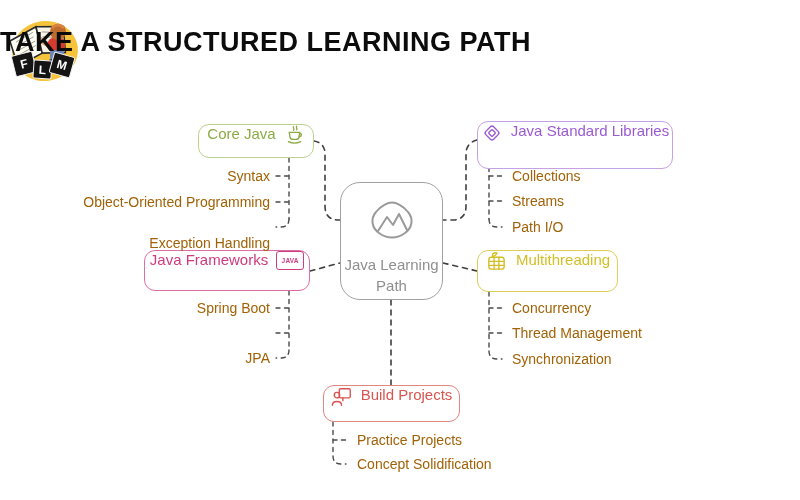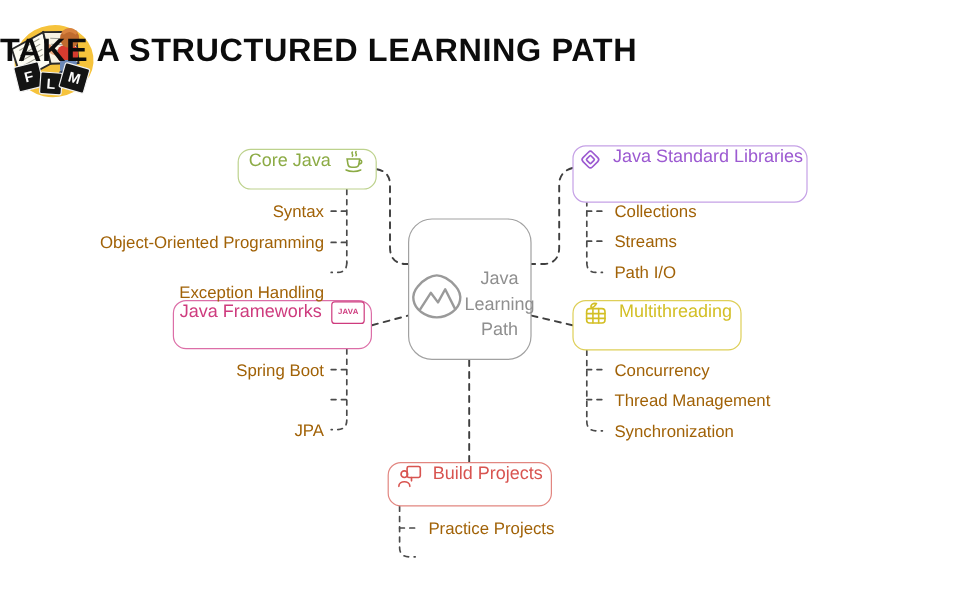--- a/index.html
+++ b/index.html
@@ -20,21 +20,21 @@
   .wires{position:absolute;left:0;top:0;pointer-events:none;}
   .wires path{fill:none;stroke-linecap:round;stroke-linejoin:round;}
   .branch-wire{stroke:#3f3f3f;stroke-width:1.6;stroke-dasharray:5 5;}
   .child-wire{stroke:#4a4a4a;stroke-width:1.4;stroke-dasharray:4 4.5;}
   
   .node{position:absolute;display:flex;align-items:flex-start;justify-content:center;gap:8px;
         border:1.6px solid;border-radius:11px;background:#ffffff;font-size:15px;box-sizing:border-box;}
   .node .nicon{display:flex;align-items:center;}
   .java-badge{display:flex;align-items:center;justify-content:center;width:26px;height:17px;
               border:1.5px solid currentColor;border-radius:3px;font-size:6.5px;font-weight:700;letter-spacing:.2px;}
-  .center-node{position:absolute;display:flex;align-items:center;
+  .center-node{position:absolute;display:flex;flex-direction:column;align-items:center;
                border:1.7px solid;border-radius:20px;background:#ffffff;box-sizing:border-box;padding-top:16px;}
   .center-label{margin-top:9px;font-size:15px;line-height:21px;text-align:center;}
   
   .item{position:absolute;height:20px;line-height:20px;font-size:14px;color:#a16207;white-space:nowrap;}
   .item.r{left:0;width:270px;text-align:right;}
 </style>
 </head>
 <body>
 
 <div class="stage">
@@ -182,14 +182,15 @@
 
   <div class="item" style="left:512px;top:166px">Collections</div>
   <div class="item" style="left:512px;top:191px">Streams</div>
   <div class="item" style="left:512px;top:217px">Path I/O</div>
 
   <div class="item" style="left:512px;top:298px">Concurrency</div>
   <div class="item" style="left:512px;top:323px">Thread Management</div>
   <div class="item" style="left:512px;top:349px">Synchronization</div>
 
   <div class="item" style="left:357px;top:430px">Practice Projects</div>
+  <div class="item" style="left:357px;top:454px">Concept Solidification</div>
 
 </div>
 
 </body></html>

